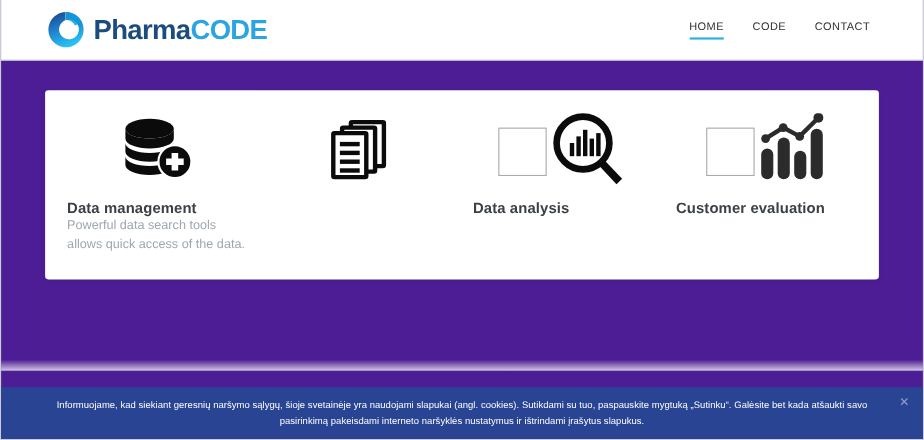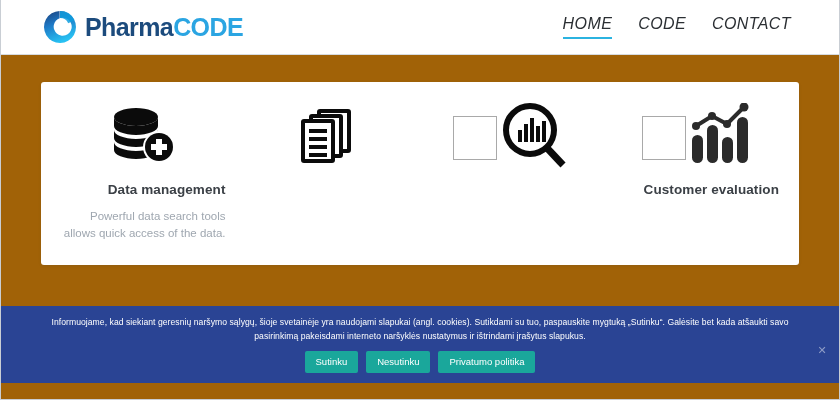--- a/index.html
+++ b/index.html
@@ -6,21 +6,21 @@
   * { box-sizing: border-box; margin: 0; padding: 0; }
   html, body {
     width: 840px; height: 400px;
     overflow: hidden;
     font-family: "Liberation Sans", sans-serif;
     background: #eef2f6;
   }
   .page {
     position: relative;
     width: 840px; height: 400px;
-    background: #a16207;
+    background: #4c1d95;
     border: 1px solid #c9ced4;
     border-top: none;
     overflow: hidden;
   }
 
   
   .header {
     position: relative;
     height: 55px;
     background: #ffffff;
@@ -50,48 +50,47 @@
   .logo-text .t2 { color: #2ba5e2; }
 
   .nav {
     margin-left: auto;
     margin-right: 48px;
     display: flex;
     align-items: center;
     gap: 26px;
   }
   .nav-item {
-    font-size: 16px;
+    font-size: 10px;
     letter-spacing: 0.4px;
     color: #2b2f33;
     text-decoration: none;
     padding-bottom: 4px;
     border-bottom: 2px solid transparent;
     cursor: pointer;
-    font-style: italic;
   }
   .nav-item.active { border-bottom-color: #2bb3e0; }
 
   
   .hero {
     position: relative;
     padding: 27px 40px 0 40px;
   }
   .card {
     background: #ffffff;
     border-radius: 3px;
     box-shadow: 0 1px 3px rgba(40,60,80,0.13);
     padding: 20px 10px 22px 10px;
     display: flex;
     align-items: flex-start;
   }
   .feature {
     flex: 1 1 0;
     padding: 0 10px;
-    text-align: right;
+    text-align: left;
   }
   .icon-row {
     height: 72px;
     display: flex;
     align-items: center;
     justify-content: center;
     gap: 2px;
   }
   .ph-box {
     width: 44px; height: 44px;
@@ -100,30 +99,29 @@
     flex: none;
   }
   .feature-title {
     margin-top: 8px;
     font-size: 13.5px;
     font-weight: bold;
     color: #3b4046;
     letter-spacing: 0.1px;
   }
   .feature-desc {
-    margin-top: 11px;
     font-size: 11.5px;
     line-height: 1.52;
     color: #9fa7b0;
   }
 
   
   .cookie {
     position: absolute;
-    left: 0; right: 0; bottom: 16px;
+    left: 0; right: 0; bottom: 0;
     background: #2a4494;
     color: #ffffff;
     padding: 9px 34px 10px 34px;
     text-align: center;
   }
   .cookie-text {
     font-size: 8.6px;
     line-height: 1.65;
     max-width: 790px;
     margin: 0 auto;
@@ -251,20 +249,21 @@
                 <rect x="19" y="29" width="4" height="12"></rect>
                 <rect x="25" y="23" width="4" height="18"></rect>
                 <rect x="31" y="17" width="4" height="24"></rect>
                 <rect x="37" y="25" width="4" height="16"></rect>
                 <rect x="43" y="20" width="4" height="21"></rect>
               </g>
               <line x1="48" y1="47" x2="64" y2="64" stroke="#0b0b0b" stroke-width="7" stroke-linecap="butt"></line>
             </svg>
           </span>
         </div>
+        <div class="feature-title">Data analysis</div>
       </div>
 
       <div class="feature">
         <div class="icon-row">
           <span class="ph-box"></span>
           <span>
             <svg width="64" height="66" viewBox="0 0 64 66">
               <g fill="#2b2b2b">
                 <rect x="4" y="32" width="11" height="28" rx="5.5"></rect>
                 <rect x="19" y="22" width="11" height="38" rx="5.5"></rect>
@@ -284,21 +283,16 @@
         <div class="feature-title">Customer evaluation</div>
       </div>
 
     </div>
   </div>
 
   <div class="shadow-strip"></div>
 
   <div class="cookie">
     <div class="cookie-text">Informuojame, kad siekiant geresnių naršymo sąlygų, šioje svetainėje yra naudojami slapukai (angl. cookies). Sutikdami su tuo, paspauskite mygtuką „Sutinku“. Galėsite bet kada atšaukti savo pasirinkimą pakeisdami interneto naršyklės nustatymus ir ištrindami įrašytus slapukus.</div>
-    <div class="cookie-buttons">
-      <button class="cookie-btn">Sutinku</button>
-      <button class="cookie-btn">Nesutinku</button>
-      <button class="cookie-btn">Privatumo politika</button>
-    </div>
     <div class="cookie-close">✕</div>
   </div>
 
 </div>
 
 </body></html>

